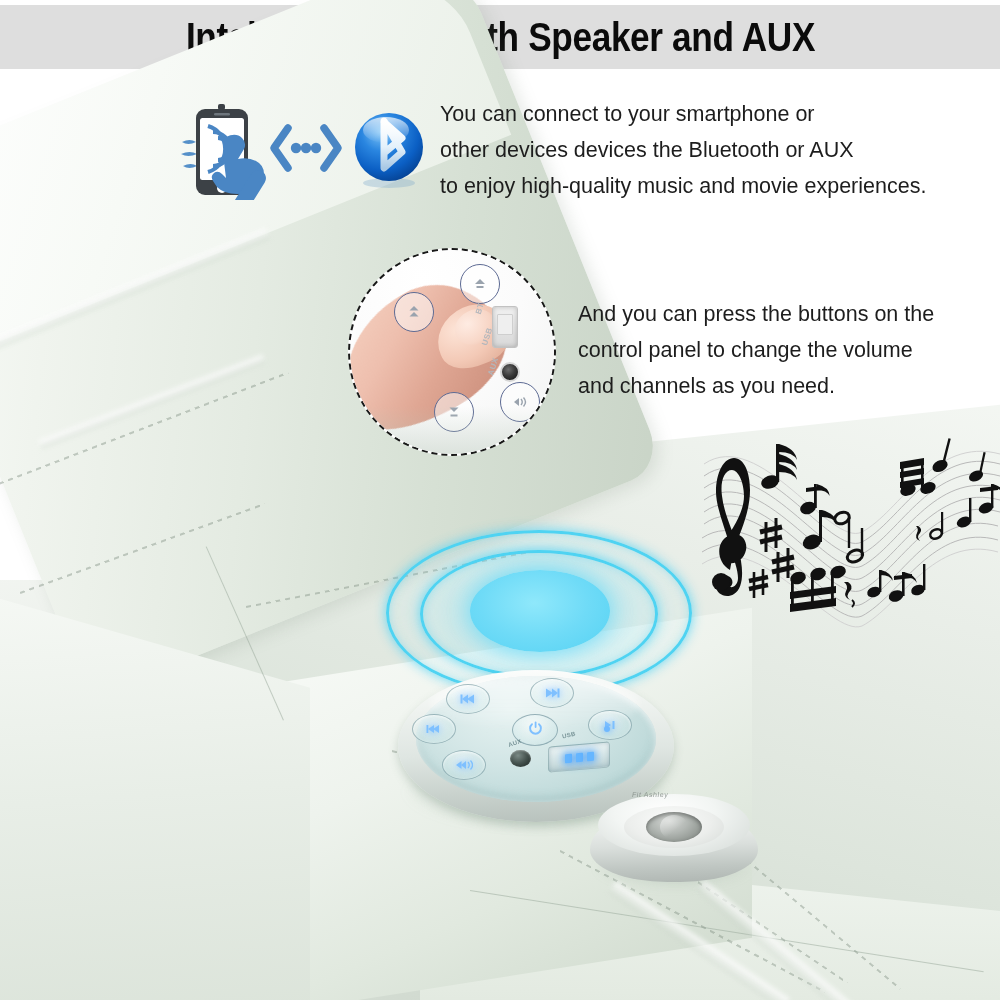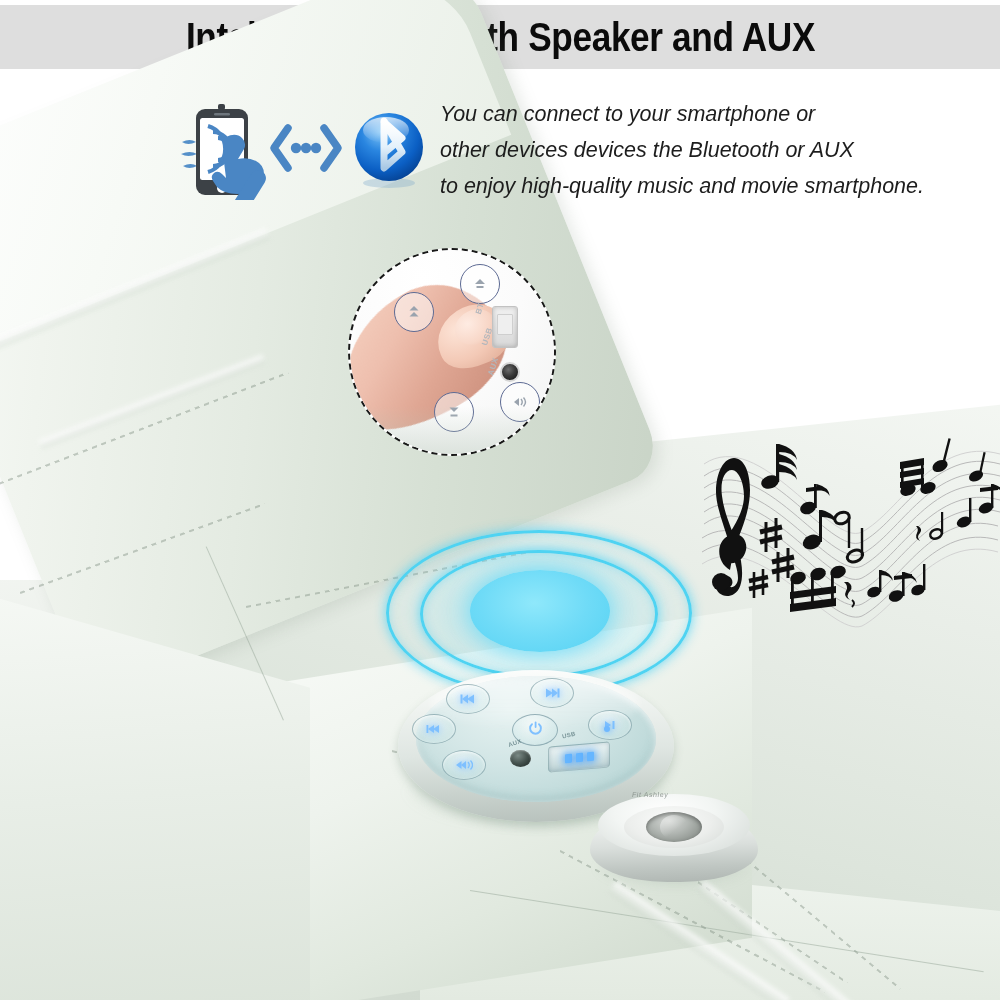--- a/index.html
+++ b/index.html
@@ -34,21 +34,21 @@
   .copy{
     position:absolute;
     font-family:"Liberation Sans", sans-serif;
     font-size:21.5px;
     line-height:36px;
     color:#1d1d1d;
     white-space:nowrap;
   }
   .copy-1{ left:440px; top:96px; }
   .copy-2{ left:578px; top:296px; }
-  .copy .line{ display:block;font-style:italic; }
+  .copy .line{ display:block; }
 
   
   .icon-row{ position:absolute; left:180px; top:100px; width:250px; height:100px; }
 
   .phone-icon{ position:absolute; left:0px; top:4px; width:110px; height:96px; }
   .conn-icon { position:absolute; left:88px; top:22px; width:76px; height:52px; }
   .bt-icon   { position:absolute; left:168px; top:8px;  width:82px; height:82px; }
 
   
   .panel-inset{
@@ -421,21 +421,21 @@
         <path d="M38 12 L58 30 L42 44 L42 10 L58 26 L38 44 Z" fill="none" stroke="url(#btRune)" stroke-width="0"></path>
         <path d="M36 14 L54 30 L36 45 L36 13 L54 44 L36 60 L36 28" fill="none" stroke="url(#btRune)" stroke-width="7" stroke-linejoin="round" stroke-linecap="round"></path>
         <ellipse cx="38" cy="22" rx="23" ry="13" fill="url(#btGloss)"></ellipse>
       </svg>
     </div>
   </div>
 
   <div class="copy copy-1">
     <span class="line">You can connect to your smartphone or</span>
     <span class="line">other devices devices the Bluetooth or AUX</span>
-    <span class="line">to enjoy high-quality music and movie smartphone.</span>
+    <span class="line">to enjoy high-quality music and movie experiences.</span>
   </div>
 
   <div class="panel-inset">
     <div class="inset-clip">
       <div class="inset-face"></div>
       <div class="finger"></div>
       <div class="finger-tip"></div>
       <div class="finger-nail"></div>
 
       <div class="ins-btn" style="left:110px; top:14px;">
@@ -467,20 +467,25 @@
       <div class="ins-label" style="left:124px; top:54px; transform:rotate(-72deg);">BT</div>
       <div class="ins-label" style="left:128px; top:82px; transform:rotate(-72deg);">USB</div>
       <div class="ins-label" style="left:134px; top:112px; transform:rotate(-72deg);">AUX</div>
       <div class="ins-usb"></div>
       <div class="ins-aux"></div>
 
       <div class="inset-shade"></div>
     </div>
   </div>
 
+  <div class="copy copy-2">
+    <span class="line">And you can press the buttons on the</span>
+    <span class="line">control panel to change the volume</span>
+    <span class="line">and channels as you need.</span>
+  </div>
 
   <div class="music">
     <svg viewBox="0 0 312 202" width="312" height="202">
       <g fill="none" stroke="#b9b9b9" stroke-width="1">
         <path d="M14 46 C70 6 140 128 172 112 C210 92 244 16 310 34"></path>
         <path d="M14 58 C70 18 140 140 172 124 C210 104 244 28 310 46"></path>
         <path d="M14 70 C70 30 140 152 172 136 C210 116 244 40 310 58"></path>
         <path d="M14 82 C70 42 140 164 172 148 C210 128 244 52 310 70"></path>
         <path d="M14 94 C70 54 140 176 172 160 C210 140 244 64 310 82"></path>
         <path d="M12 108 C70 70 140 190 172 174 C210 154 244 78 308 96"></path>

